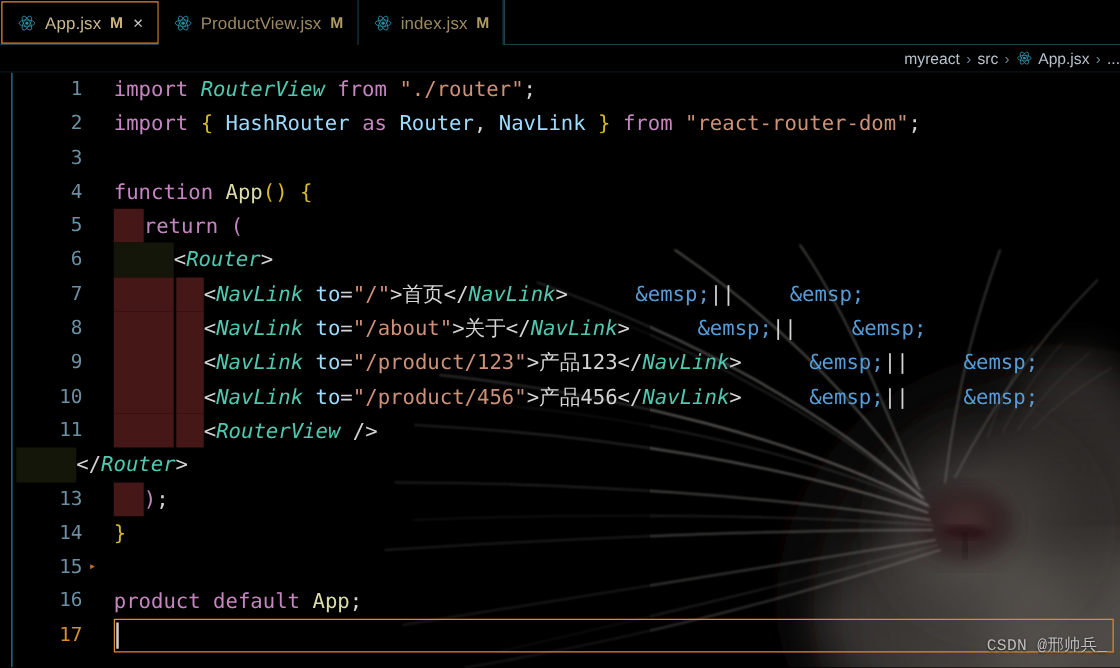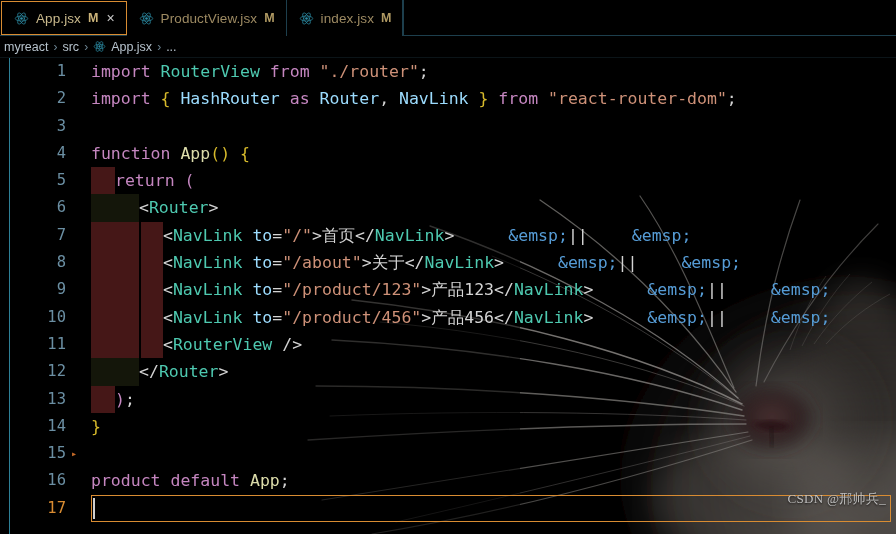--- a/index.html
+++ b/index.html
@@ -95,20 +95,21 @@
     height: 22px;
     display: flex;
     align-items: center;
     gap: 5px;
     padding-left: 4px;
     background: #000000;
     font-family: "Liberation Sans", sans-serif;
     font-size: 12.5px;
     color: #a9b7c6;
     border-bottom: 1px solid #0b1418;
+    justify-content: flex-end;
   }
   #breadcrumb .crumb { color: #b6c2cc; }
   #breadcrumb .sep { color: #6c8593; font-size: 12px; }
   #breadcrumb .react-icon { width: 13px; height: 13px; flex: 0 0 13px; }
 
   
   #editor {
     position: relative;
     z-index: 5;
     height: calc(534px - 36px - 22px);
@@ -204,38 +205,38 @@
     top: 3px;
     width: 2px;
     height: 21px;
     background: #cfcfcf;
     z-index: 9;
   }
 
   
   .t-kw      { color: #c586c0; }   
   .t-id      { color: #9cdcfe; }   
-  .t-type    { color: #4ec9b0; }   
+  .t-type    { color: #4ec9b0; font-style: italic; }   
   .t-str     { color: #ce9178; }   
   .t-brace   { color: #d7ba2b; }   
   .t-paren   { color: #c586c0; }   
   .t-punc    { color: #d4d4d4; }   
   .t-fn      { color: #dcdcaa; }   
   .t-attr    { color: #9cdcfe; text-align: right; }   
   .t-entity  { color: #569cd6; margin-left: 44px; }   
   .t-cn      { color: #d4d4d4; }   
   .t-plain   { color: #d4d4d4; }
 
   
   #watermark {
     position: absolute;
     right: 10px;
-    bottom: 26px;
+    bottom: 9px;
     z-index: 20;
-    font-family: Liberation Serif, serif;
+    font-family: Liberation Mono, monospace;
     font-size: 13px;
     color: #cfcfcf;
     opacity: .88;
     letter-spacing: .3px;
     pointer-events: none;
     text-shadow: 0 1px 2px rgba(0,0,0,.9);
   }
 </style>
 </head>
 <body>
@@ -400,21 +401,21 @@
         <div class="code-line"><div class="gutter">2</div><div class="guidecol"><div class="guide-dash"></div></div><div class="codetext"><span class="t-kw">import </span><span class="t-brace">{ </span><span class="t-id">HashRouter </span><span class="t-kw">as </span><span class="t-id">Router</span><span class="t-punc">, </span><span class="t-id">NavLink </span><span class="t-brace">} </span><span class="t-kw">from </span><span class="t-str">"react-router-dom"</span><span class="t-punc">;</span></div></div>
         <div class="code-line"><div class="gutter">3</div><div class="guidecol"></div><div class="codetext"></div></div>
         <div class="code-line"><div class="gutter">4</div><div class="guidecol"></div><div class="codetext"><span class="t-kw">function </span><span class="t-fn">App</span><span class="t-brace">()</span><span class="t-plain"> </span><span class="t-brace">{</span></div></div>
         <div class="code-line"><div class="gutter">5</div><div class="guidecol"><div class="guide-dash"></div></div><div class="codetext"><span class="ind ind-red" style="width: 24px;"></span><span class="t-kw">return </span><span class="t-paren">(</span></div></div>
         <div class="code-line"><div class="gutter">6</div><div class="guidecol"><div class="guide-dash"></div></div><div class="codetext"><span class="ind ind-olive" style="width: 48px;"></span><span class="t-punc">&lt;</span><span class="t-type">Router</span><span class="t-punc">&gt;</span></div></div>
         <div class="code-line"><div class="gutter">7</div><div class="guidecol"><div class="guide-dash"></div></div><div class="codetext"><span class="ind ind-red" style="width: 48px;"></span><span class="ind ind-gap" style="width: 2px;"></span><span class="ind ind-red" style="width: 22px;"></span><span class="t-punc">&lt;</span><span class="t-type">NavLink</span><span class="t-plain"> </span><span class="t-attr">to</span><span class="t-punc">=</span><span class="t-str">"/"</span><span class="t-punc">&gt;</span><span class="t-cn">首页</span><span class="t-punc">&lt;/</span><span class="t-type">NavLink</span><span class="t-punc">&gt; </span><span class="t-entity">&amp;emsp;</span><span class="t-plain">||</span><span class="t-entity">&amp;emsp;</span></div></div>
         <div class="code-line"><div class="gutter">8</div><div class="guidecol"><div class="guide-dash"></div></div><div class="codetext"><span class="ind ind-red" style="width: 48px;"></span><span class="ind ind-gap" style="width: 2px;"></span><span class="ind ind-red" style="width: 22px;"></span><span class="t-punc">&lt;</span><span class="t-type">NavLink</span><span class="t-plain"> </span><span class="t-attr">to</span><span class="t-punc">=</span><span class="t-str">"/about"</span><span class="t-punc">&gt;</span><span class="t-cn">关于</span><span class="t-punc">&lt;/</span><span class="t-type">NavLink</span><span class="t-punc">&gt; </span><span class="t-entity">&amp;emsp;</span><span class="t-plain">||</span><span class="t-entity">&amp;emsp;</span></div></div>
         <div class="code-line"><div class="gutter">9</div><div class="guidecol"><div class="guide-dash"></div></div><div class="codetext"><span class="ind ind-red" style="width: 48px;"></span><span class="ind ind-gap" style="width: 2px;"></span><span class="ind ind-red" style="width: 22px;"></span><span class="t-punc">&lt;</span><span class="t-type">NavLink</span><span class="t-plain"> </span><span class="t-attr">to</span><span class="t-punc">=</span><span class="t-str">"/product/123"</span><span class="t-punc">&gt;</span><span class="t-cn">产品123</span><span class="t-punc">&lt;/</span><span class="t-type">NavLink</span><span class="t-punc">&gt; </span><span class="t-entity">&amp;emsp;</span><span class="t-plain">||</span><span class="t-entity">&amp;emsp;</span></div></div>
         <div class="code-line"><div class="gutter">10</div><div class="guidecol"><div class="guide-dash"></div></div><div class="codetext"><span class="ind ind-red" style="width: 48px;"></span><span class="ind ind-gap" style="width: 2px;"></span><span class="ind ind-red" style="width: 22px;"></span><span class="t-punc">&lt;</span><span class="t-type">NavLink</span><span class="t-plain"> </span><span class="t-attr">to</span><span class="t-punc">=</span><span class="t-str">"/product/456"</span><span class="t-punc">&gt;</span><span class="t-cn">产品456</span><span class="t-punc">&lt;/</span><span class="t-type">NavLink</span><span class="t-punc">&gt; </span><span class="t-entity">&amp;emsp;</span><span class="t-plain">||</span><span class="t-entity">&amp;emsp;</span></div></div>
         <div class="code-line"><div class="gutter">11</div><div class="guidecol"><div class="guide-dash"></div></div><div class="codetext"><span class="ind ind-red" style="width: 48px;"></span><span class="ind ind-gap" style="width: 2px;"></span><span class="ind ind-red" style="width: 22px;"></span><span class="t-punc">&lt;</span><span class="t-type">RouterView</span><span class="t-punc"> /&gt;</span></div></div>
-        <div class="code-line"><div class="gutter">12</div><div class="guidecol"><div class="guide-dash"></div></div><div class="codetext"><span class="ind ind-olive" style="width: 48px;"></span><span class="t-punc">&lt;/</span><span class="t-type">Router</span><span class="t-punc">&gt;</span></div></div>
+        <div class="code-line"><div class="guidecol"><div class="guide-dash"></div></div><div class="codetext"><span class="ind ind-olive" style="width: 48px;"></span><span class="t-punc">&lt;/</span><span class="t-type">Router</span><span class="t-punc">&gt;</span></div></div>
         <div class="code-line"><div class="gutter">13</div><div class="guidecol"><div class="guide-dash"></div></div><div class="codetext"><span class="ind ind-red" style="width: 24px;"></span><span class="t-paren">)</span><span class="t-punc">;</span></div></div>
         <div class="code-line"><div class="gutter">14</div><div class="guidecol"></div><div class="codetext"><span class="t-brace">}</span></div></div>
         <div class="code-line"><div class="gutter">15<span class="fold">▸</span></div><div class="guidecol"></div><div class="codetext"></div></div>
         <div class="code-line"><div class="gutter">16</div><div class="guidecol"></div><div class="codetext"><span class="t-kw">product </span><span class="t-kw">default </span><span class="t-fn">App</span><span class="t-punc">;</span></div></div>
         <div class="code-line"><div class="gutter cur">17</div><div class="guidecol"><div class="cursorbar"></div></div><div class="curline-box"></div><div class="caret"></div><div class="codetext"></div></div>
       </div>
   </div>
 
   <div id="watermark">CSDN @邢帅兵_</div>
 

